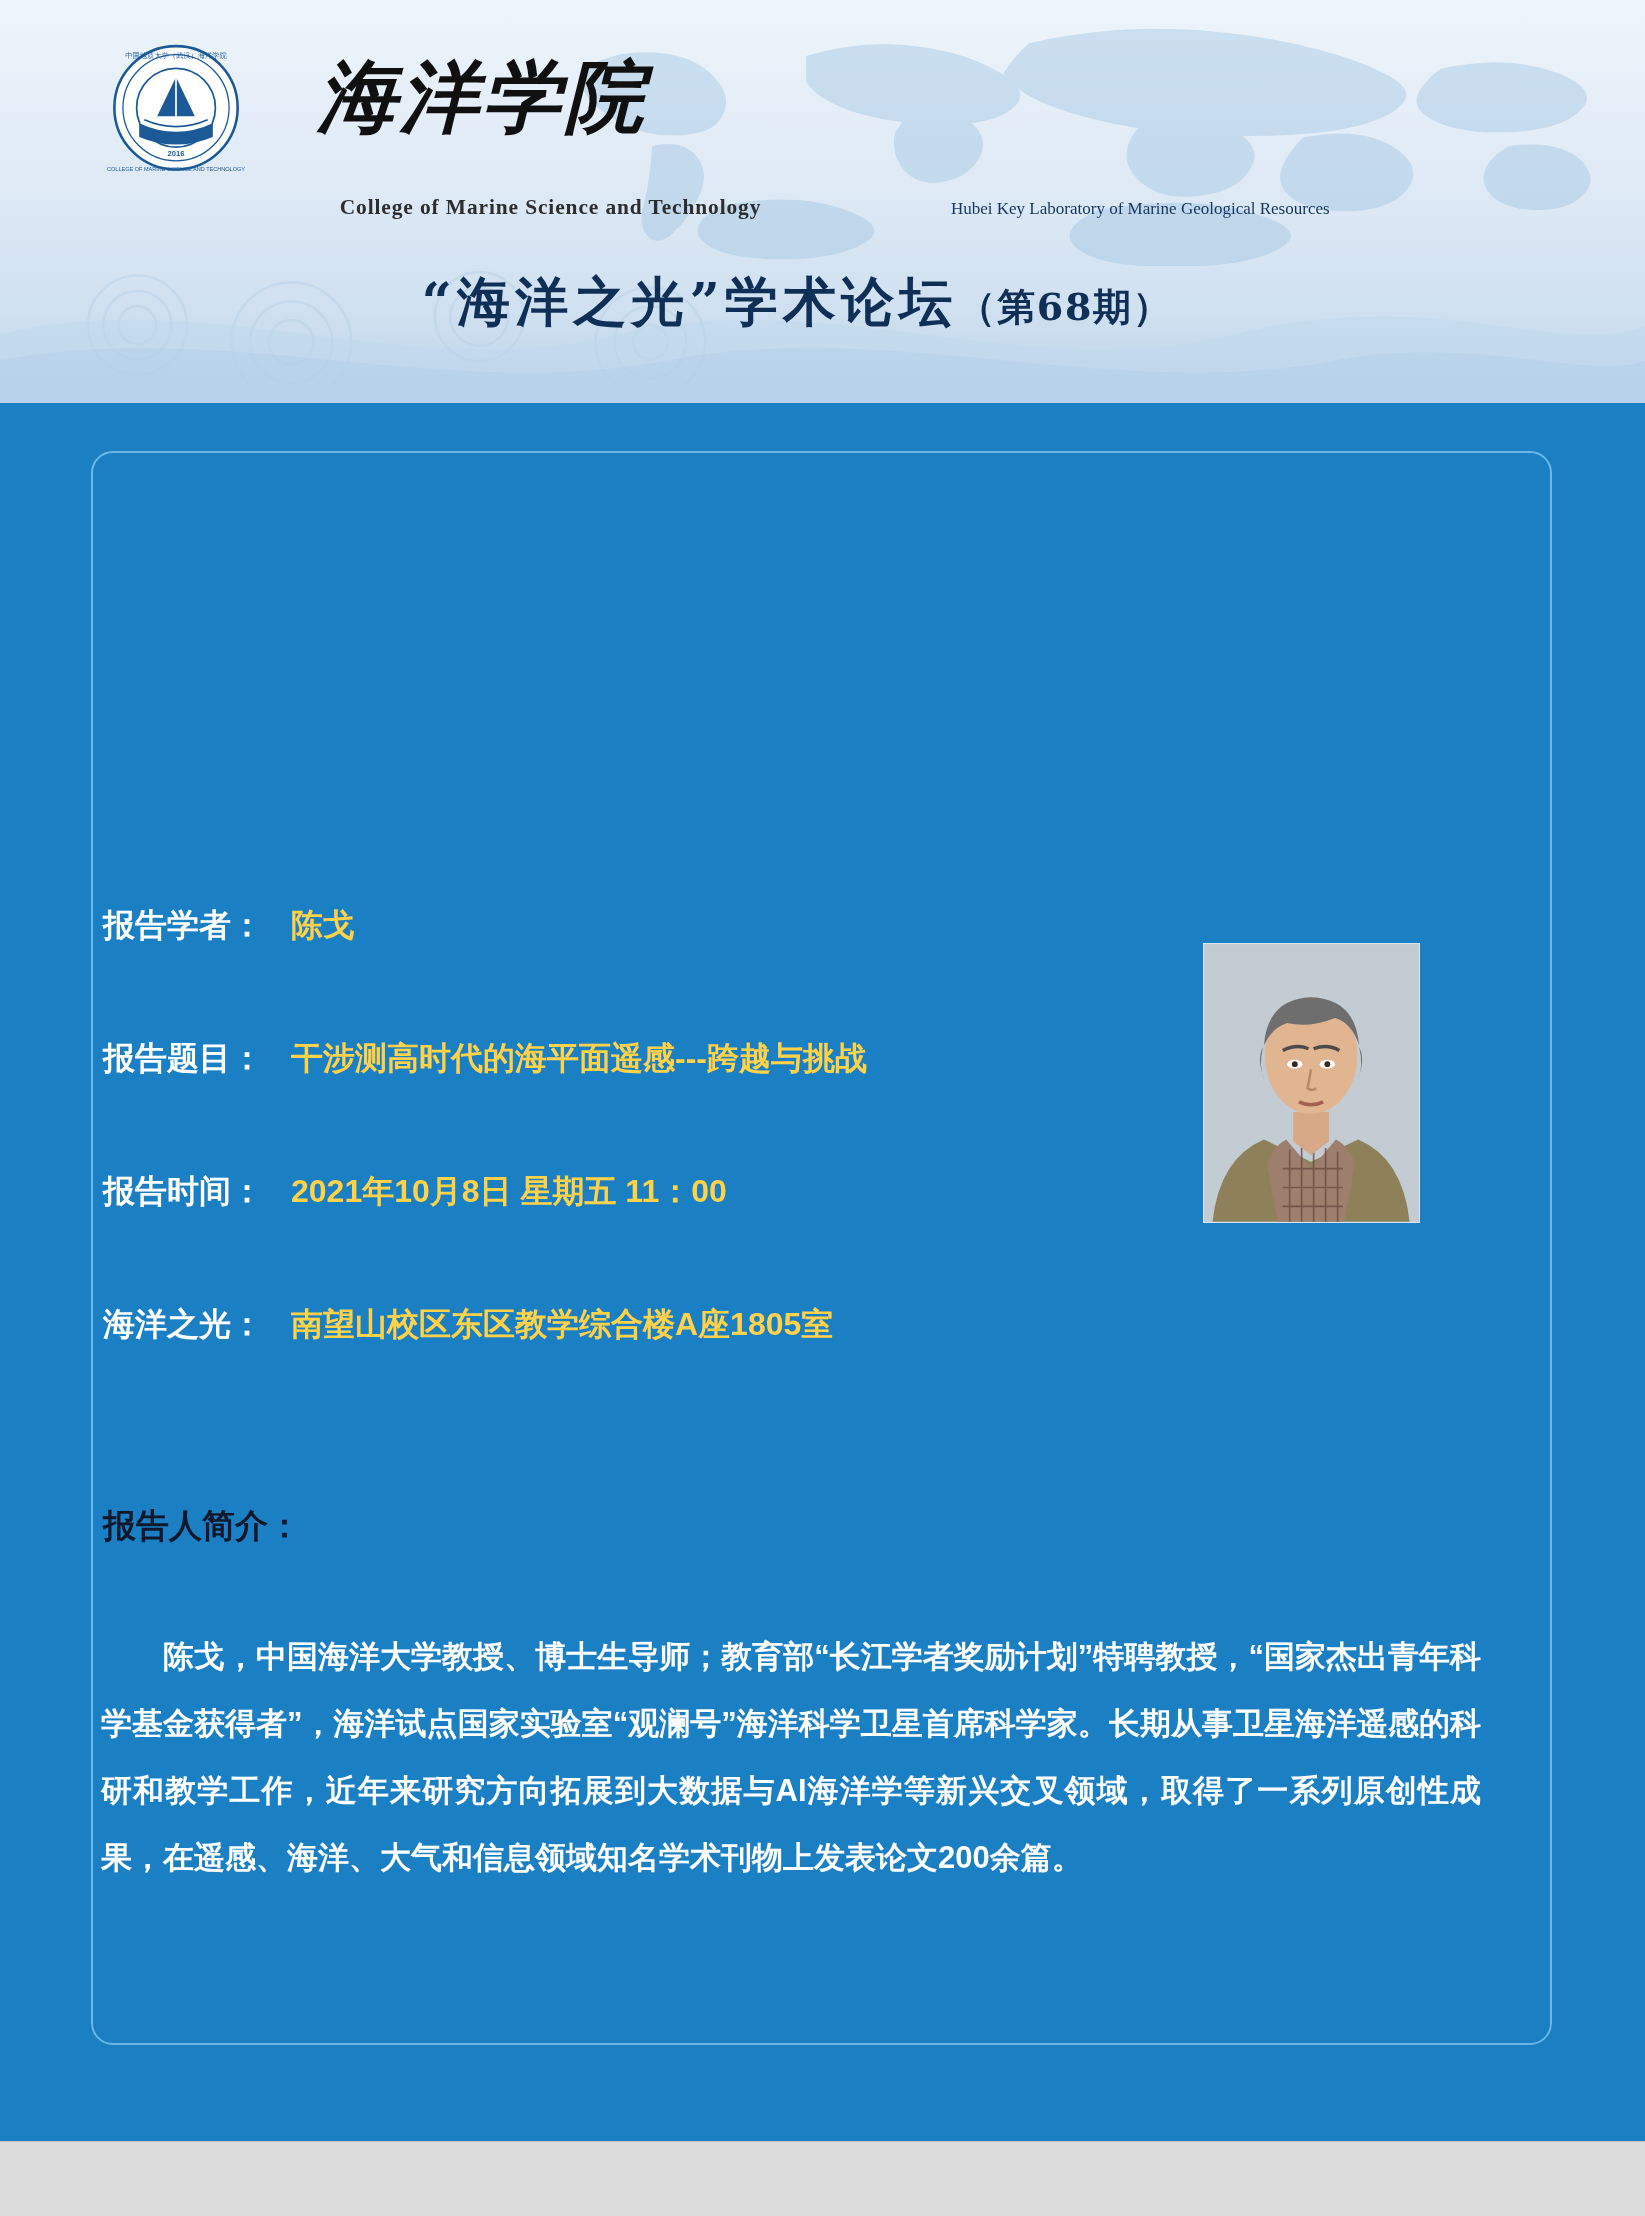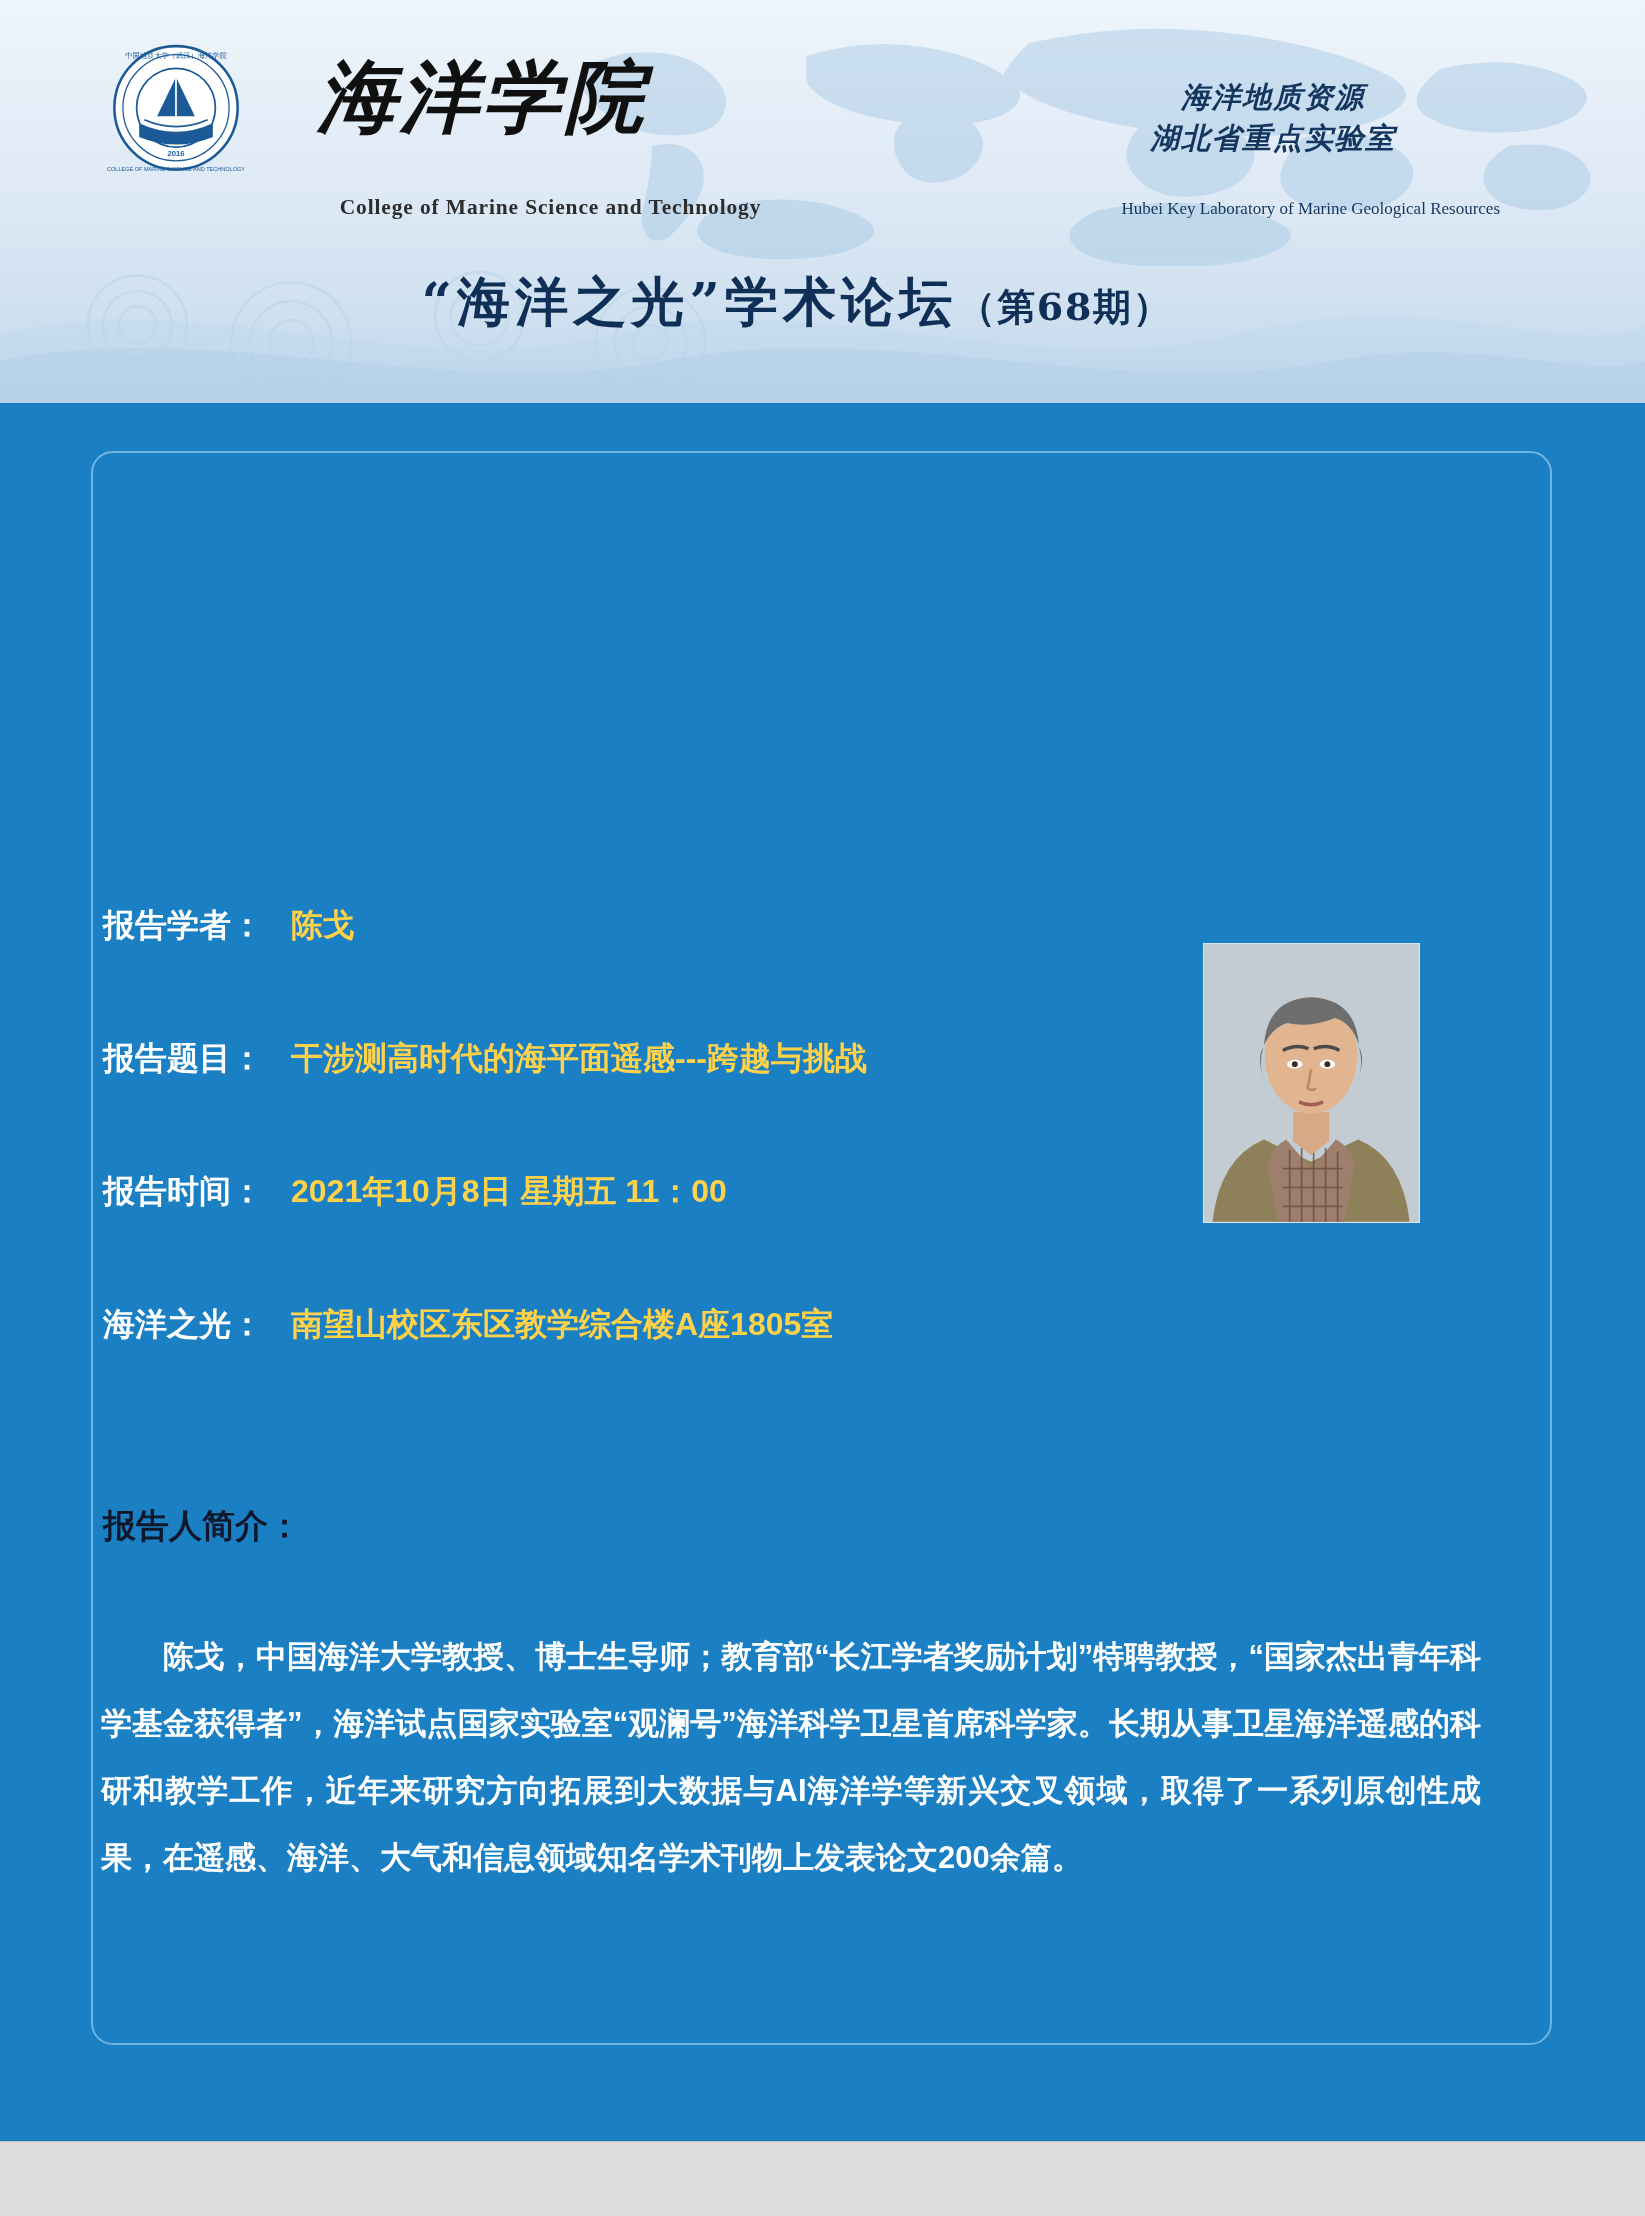--- a/index.html
+++ b/index.html
@@ -95,21 +95,21 @@
     line-height: 41px;
     color: #14365e;
     letter-spacing: 1.7px;
     font-style: italic;
   }
   .lab-en {
     position: absolute;
     right: 146px;
     top: 199px;
     width: 549px;
-    text-align: right;
+    text-align: left;
     font-family: "Liberation Serif", serif;
     font-size: 17px;
     color: #14365e;
   }
 
   .forum-title {
     position: absolute;
     left: 0;
     top: 267px;
     width: 1594px;
@@ -287,24 +287,20 @@
       <text x="113" y="134" font-family="Liberation Sans, sans-serif" font-size="9" fill="#1b5a97" text-anchor="middle" font-weight="bold">2016</text>
       <text x="113" y="20" font-family="Liberation Sans, sans-serif" font-size="8.5" fill="#1b5a97" text-anchor="middle">中国地质大学（武汉）海洋学院</text>
       <text x="113" y="152" font-family="Liberation Sans, sans-serif" font-size="6.5" fill="#1b5a97" text-anchor="middle">COLLEGE OF MARINE SCIENCE AND TECHNOLOGY</text>
     </svg>
 
     <svg class="brand-script" viewBox="0 0 560 120">
       <text x="10" y="92" font-family="DejaVu Serif, serif" font-size="92" font-weight="bold" font-style="italic" fill="#101010" letter-spacing="4">海洋学院</text>
     </svg>
     <div class="brand-en">College of Marine Science and Technology</div>
 
-    <div class="lab-cn">
-      <div>海洋地质资源</div>
-      <div>湖北省重点实验室</div>
-    </div>
     <div class="lab-en">Hubei Key Laboratory of Marine Geological Resources</div>
 
     <div class="forum-title">
       <span>“海洋之光”学术论坛</span><span class="issue">（第68期）</span>
     </div>
   </div>
 
   <div class="blue-body">
     <div class="card"></div>
 

